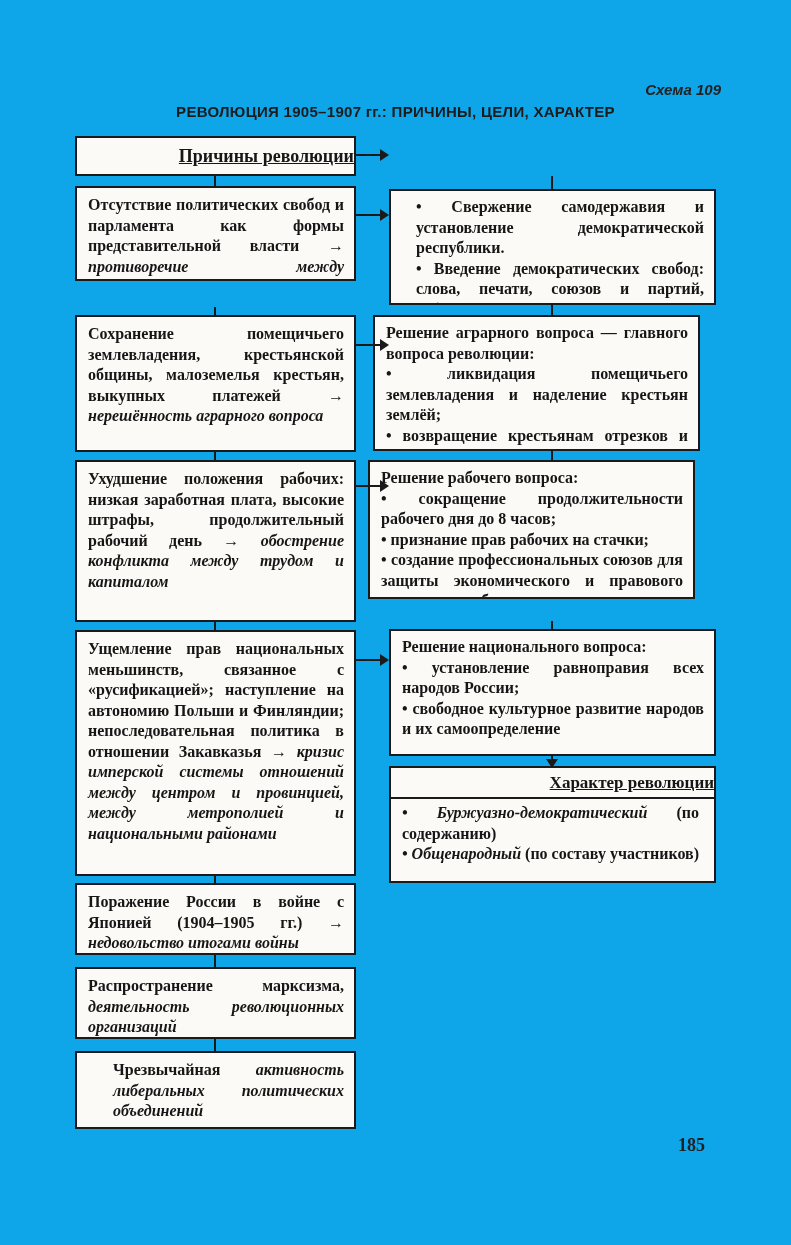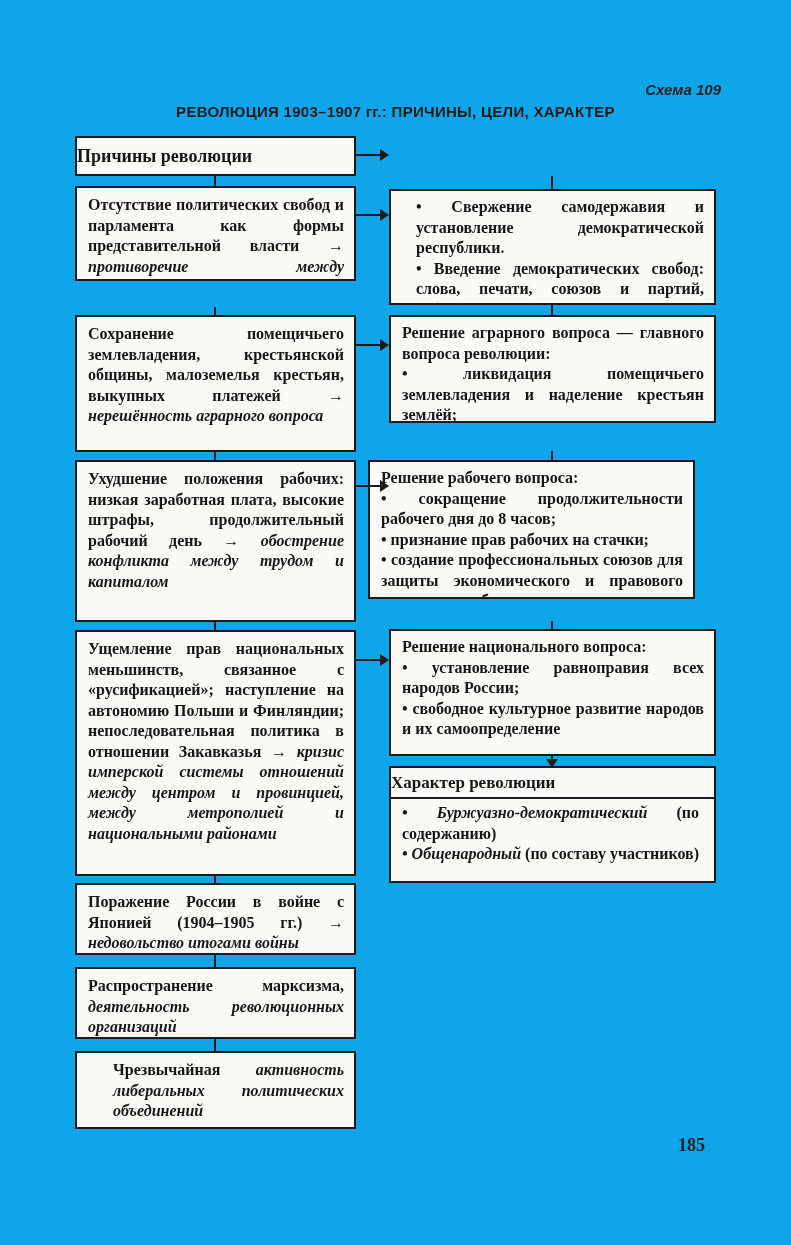--- a/index.html
+++ b/index.html
@@ -25,22 +25,22 @@
     text-align:center;
     font-family:"Liberation Sans","DejaVu Sans",sans-serif;
     font-weight:700;font-size:15px;letter-spacing:.3px;color:#1c1c1c;
   }
   .box{
     position:absolute;box-sizing:border-box;
     border:2px solid #1a1a1a;background:#fbfaf7;
     overflow:hidden;
   }
   .hdr{
-    display:flex;align-items:center;justify-content:flex-start;
-    font-weight:700;font-size:18px;text-align:center;
+    display:flex;align-items:center;justify-content:flex-end;
+    font-weight:700;font-size:18px;text-align:center;text-decoration:underline;
   }
   .t{
     margin:0;
     font-size:16px;font-weight:700;line-height:20.5px;
     text-align:justify;
     hyphens:auto;-webkit-hyphens:auto;
   }
   .it{font-style:italic;}
   .cause{padding:7px 10px 6px 11px;}
   .goal{padding:6px 10px 5px 11px;}
@@ -65,33 +65,33 @@
   #causes-header{left:75px;top:136px;width:281px;height:40px;}
   #goals-header {left:389px;top:136px;width:327px;height:40px;}
   #c1{left:75px;top:186px;width:281px;height:95px;}
   #c2{left:75px;top:315px;width:281px;height:137px;}
   #c3{left:75px;top:460px;width:281px;height:162px;}
   #c4{left:75px;top:630px;width:281px;height:246px;}
   #c5{left:75px;top:883px;width:281px;height:72px;}
   #c6{left:75px;top:967px;width:281px;height:72px;}
   #c7{left:75px;top:1051px;width:281px;height:78px;padding-left:36px;}
   #g1{left:389px;top:189px;width:327px;height:116px;padding-left:25px;}
-  #g2{left:389px;top:315px;width:327px;height:108px;}
+  #g2{left:373px;top:315px;width:327px;height:136px;}
   #g3{left:368px;top:460px;width:327px;height:139px;}
   #g4{left:389px;top:629px;width:327px;height:127px;}
   #char-header{left:389px;top:766px;width:327px;height:33px;font-size:17px;}
   #char-content{left:389px;top:797px;width:327px;height:86px;padding:4px 15px 4px 11px;}
 </style>
 </head>
 <body>
 
 <div class="page">
 
   <div class="scheme-label">Схема 109</div>
-  <div class="doc-title">РЕВОЛЮЦИЯ 1903–1907 гг.: ПРИЧИНЫ, ЦЕЛИ, ХАРАКТЕР</div>
+  <div class="doc-title">РЕВОЛЮЦИЯ 1905–1907 гг.: ПРИЧИНЫ, ЦЕЛИ, ХАРАКТЕР</div>
 
   <div class="box hdr" id="causes-header">
     <span>Причины революции</span>
   </div>
 
   <div class="box cause" id="c1">
     <p class="t"><span>Отсутствие политических свобод и парламента как формы представительной власти → </span><span class="it">противоречие между самодержавием и обществом</span></p>
   </div>
   <div class="box cause" id="c2">
     <p class="t"><span>Сохранение помещичьего землевладения, крестьянской общины, малоземелья крестьян, выкупных платежей → </span><span class="it">нерешённость аграрного вопроса</span></p>

